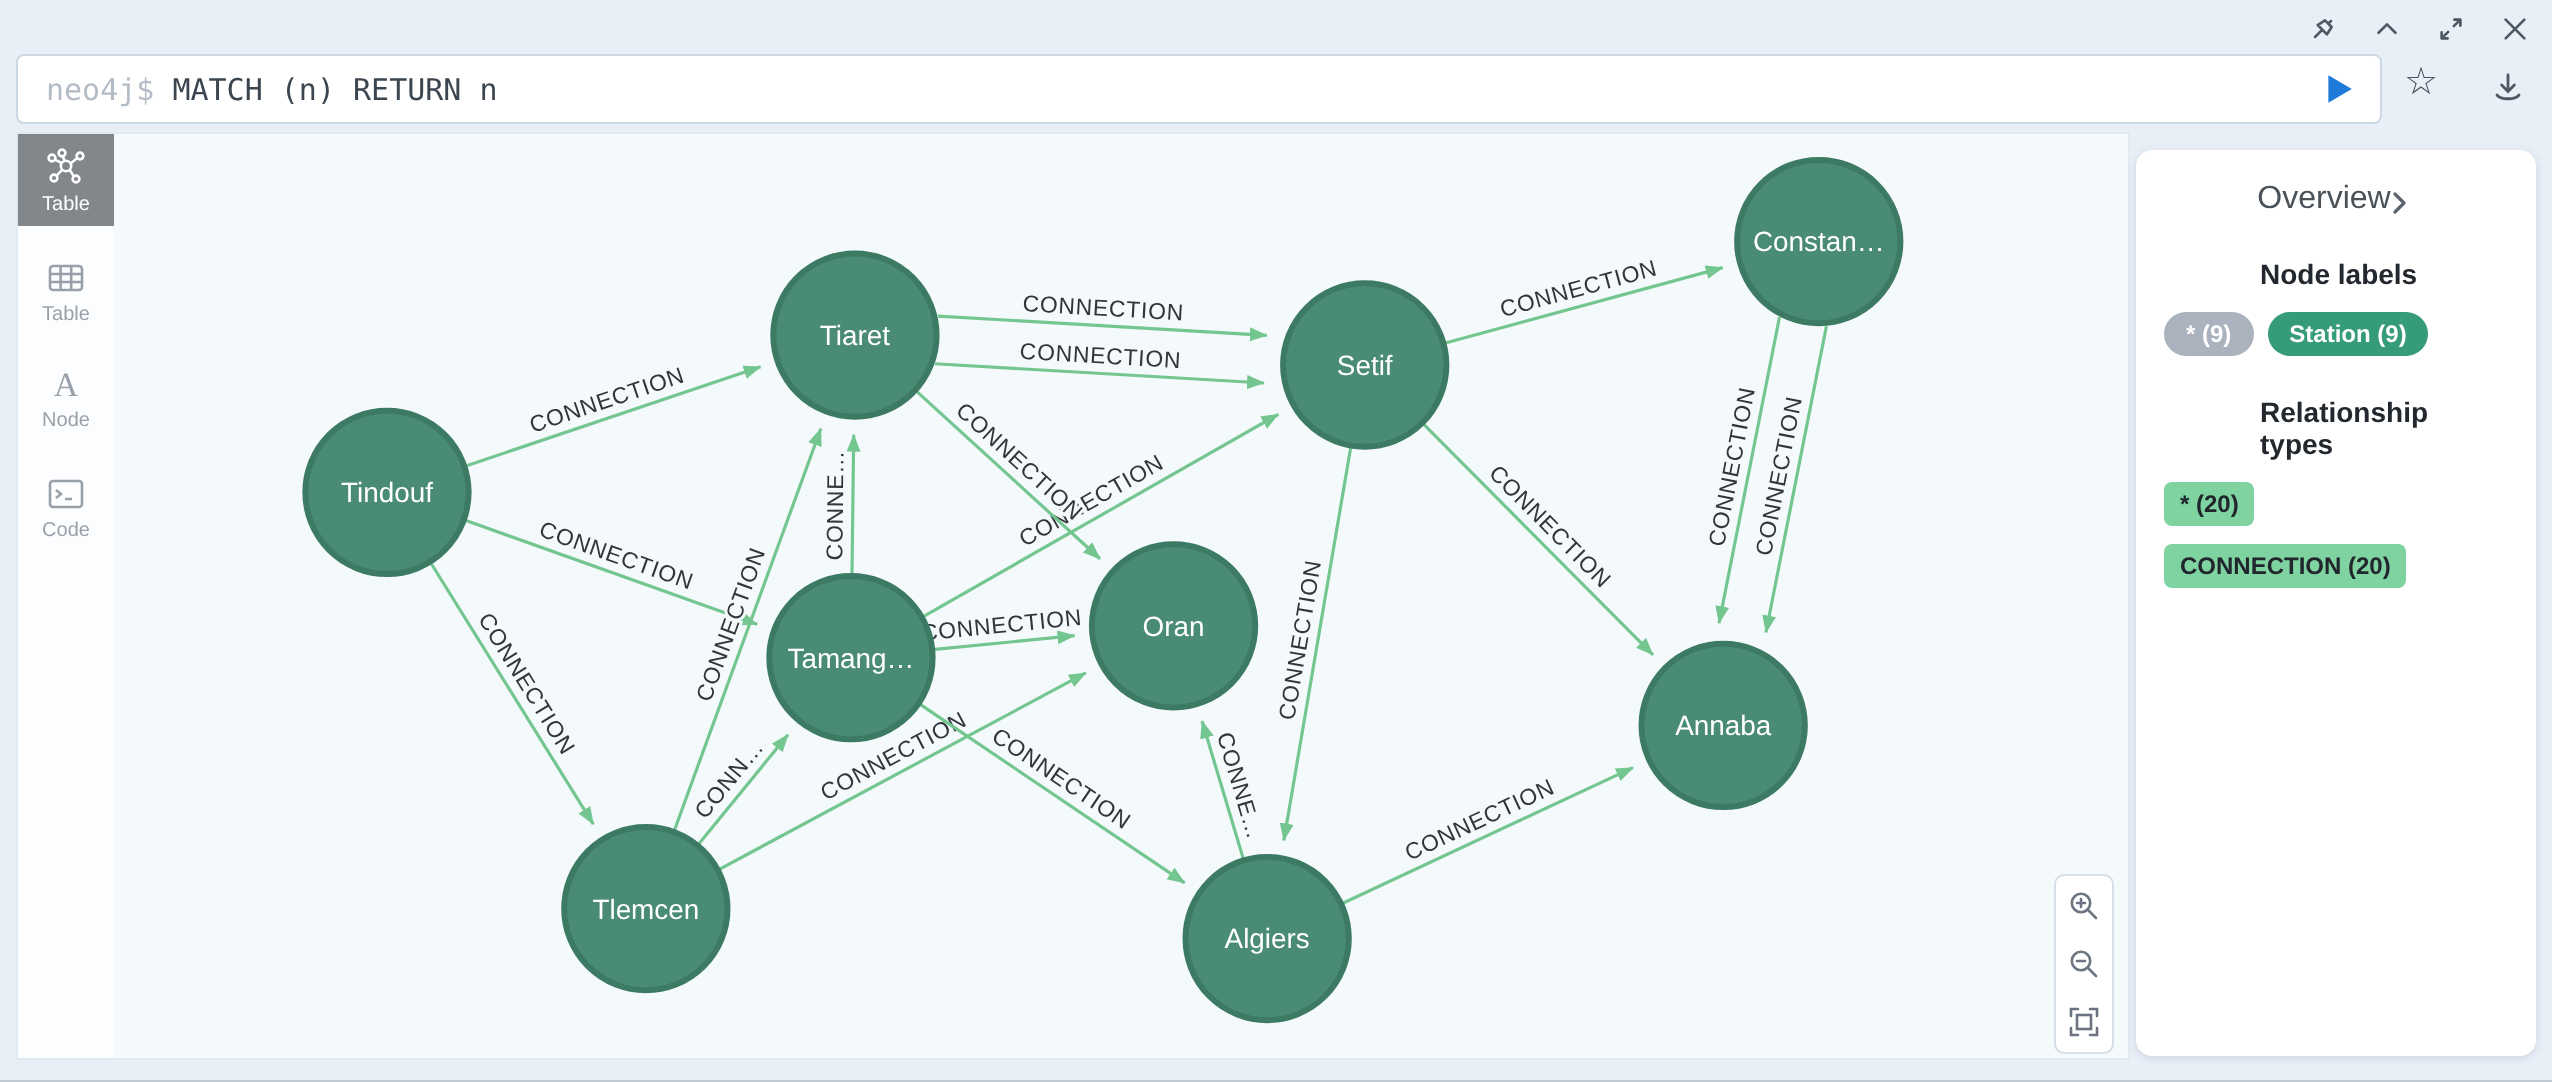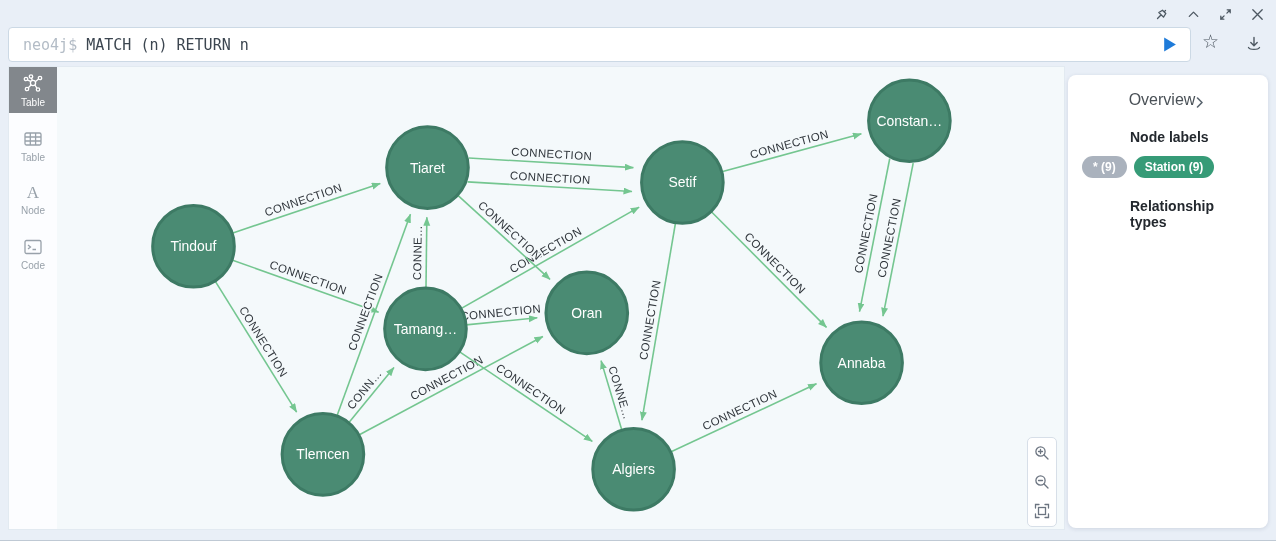--- a/index.html
+++ b/index.html
@@ -241,16 +241,20 @@
       </span>
     </div>
 
     <div class="section-heading">Node labels</div>
     <div class="pill-row">
       <span class="pill pill-any-node">* (9)</span>
       <span class="pill pill-station">Station (9)</span>
     </div>
 
     <div class="section-heading">Relationship types</div>
+    <div>
+      <div><span class="rel-pill">* (20)</span></div>
+      <div><span class="rel-pill">CONNECTION (20)</span></div>
+    </div>
 
   </div>
 
 </div>
 
 </body></html>

